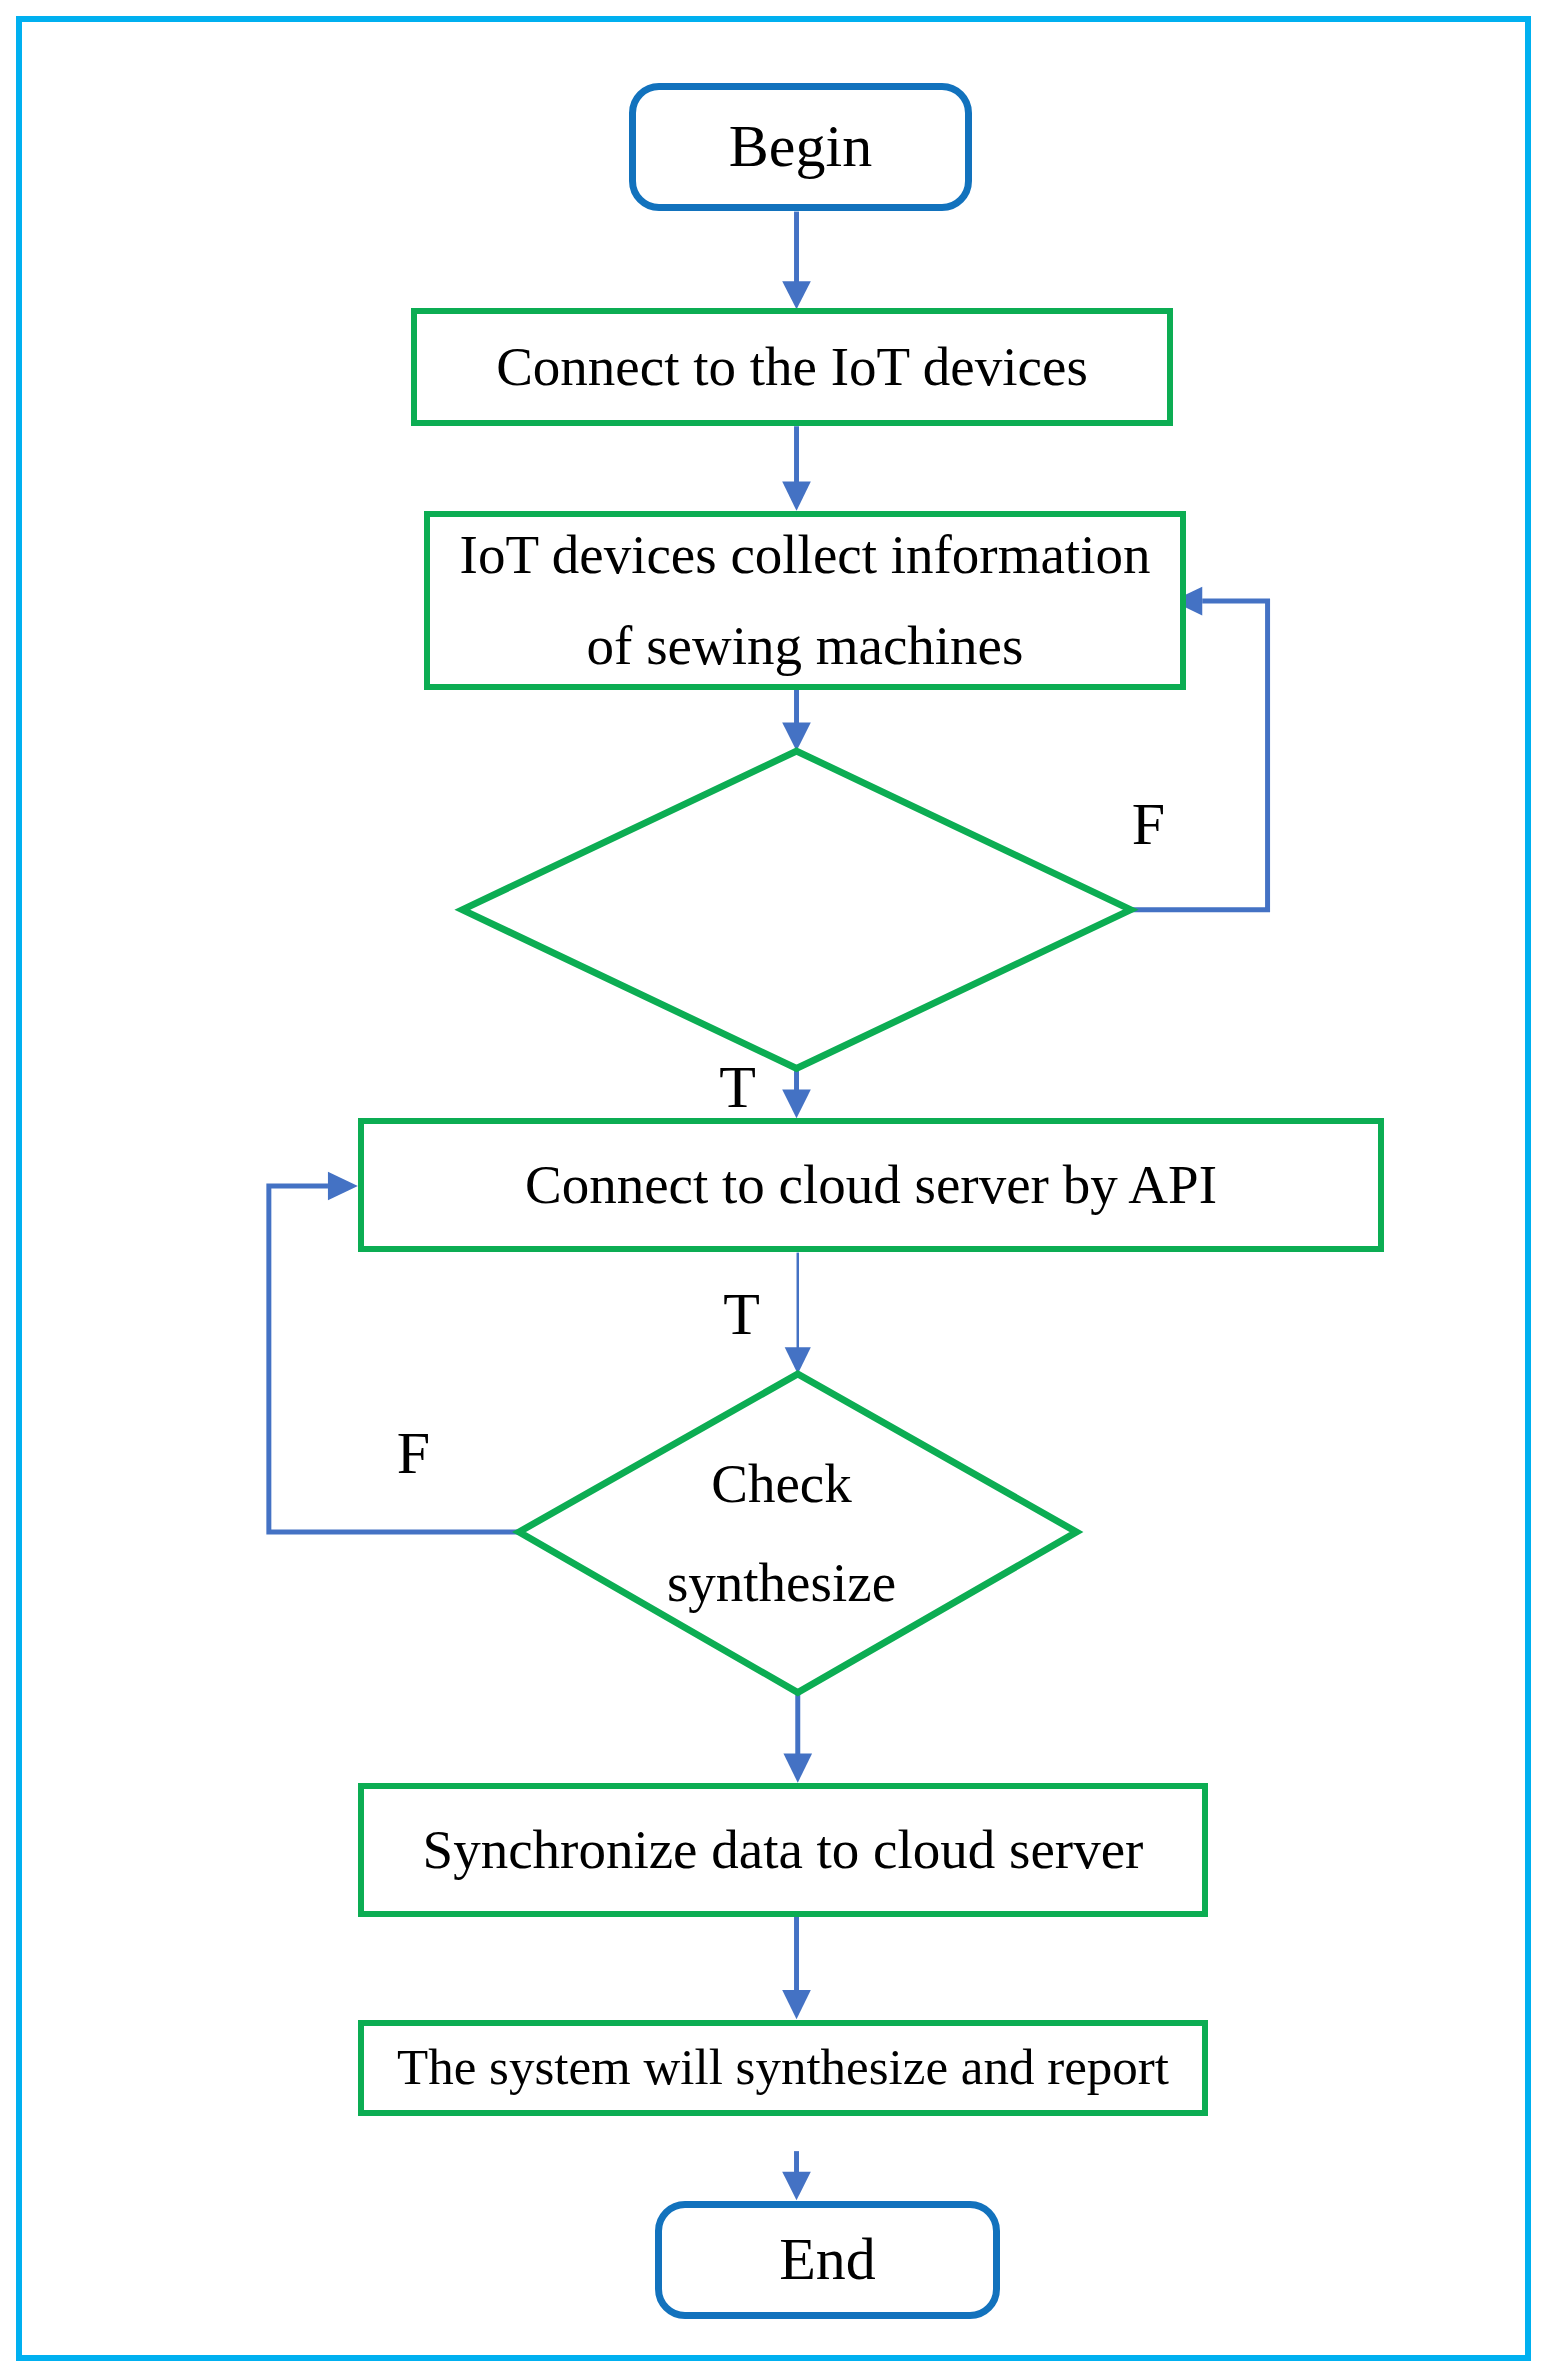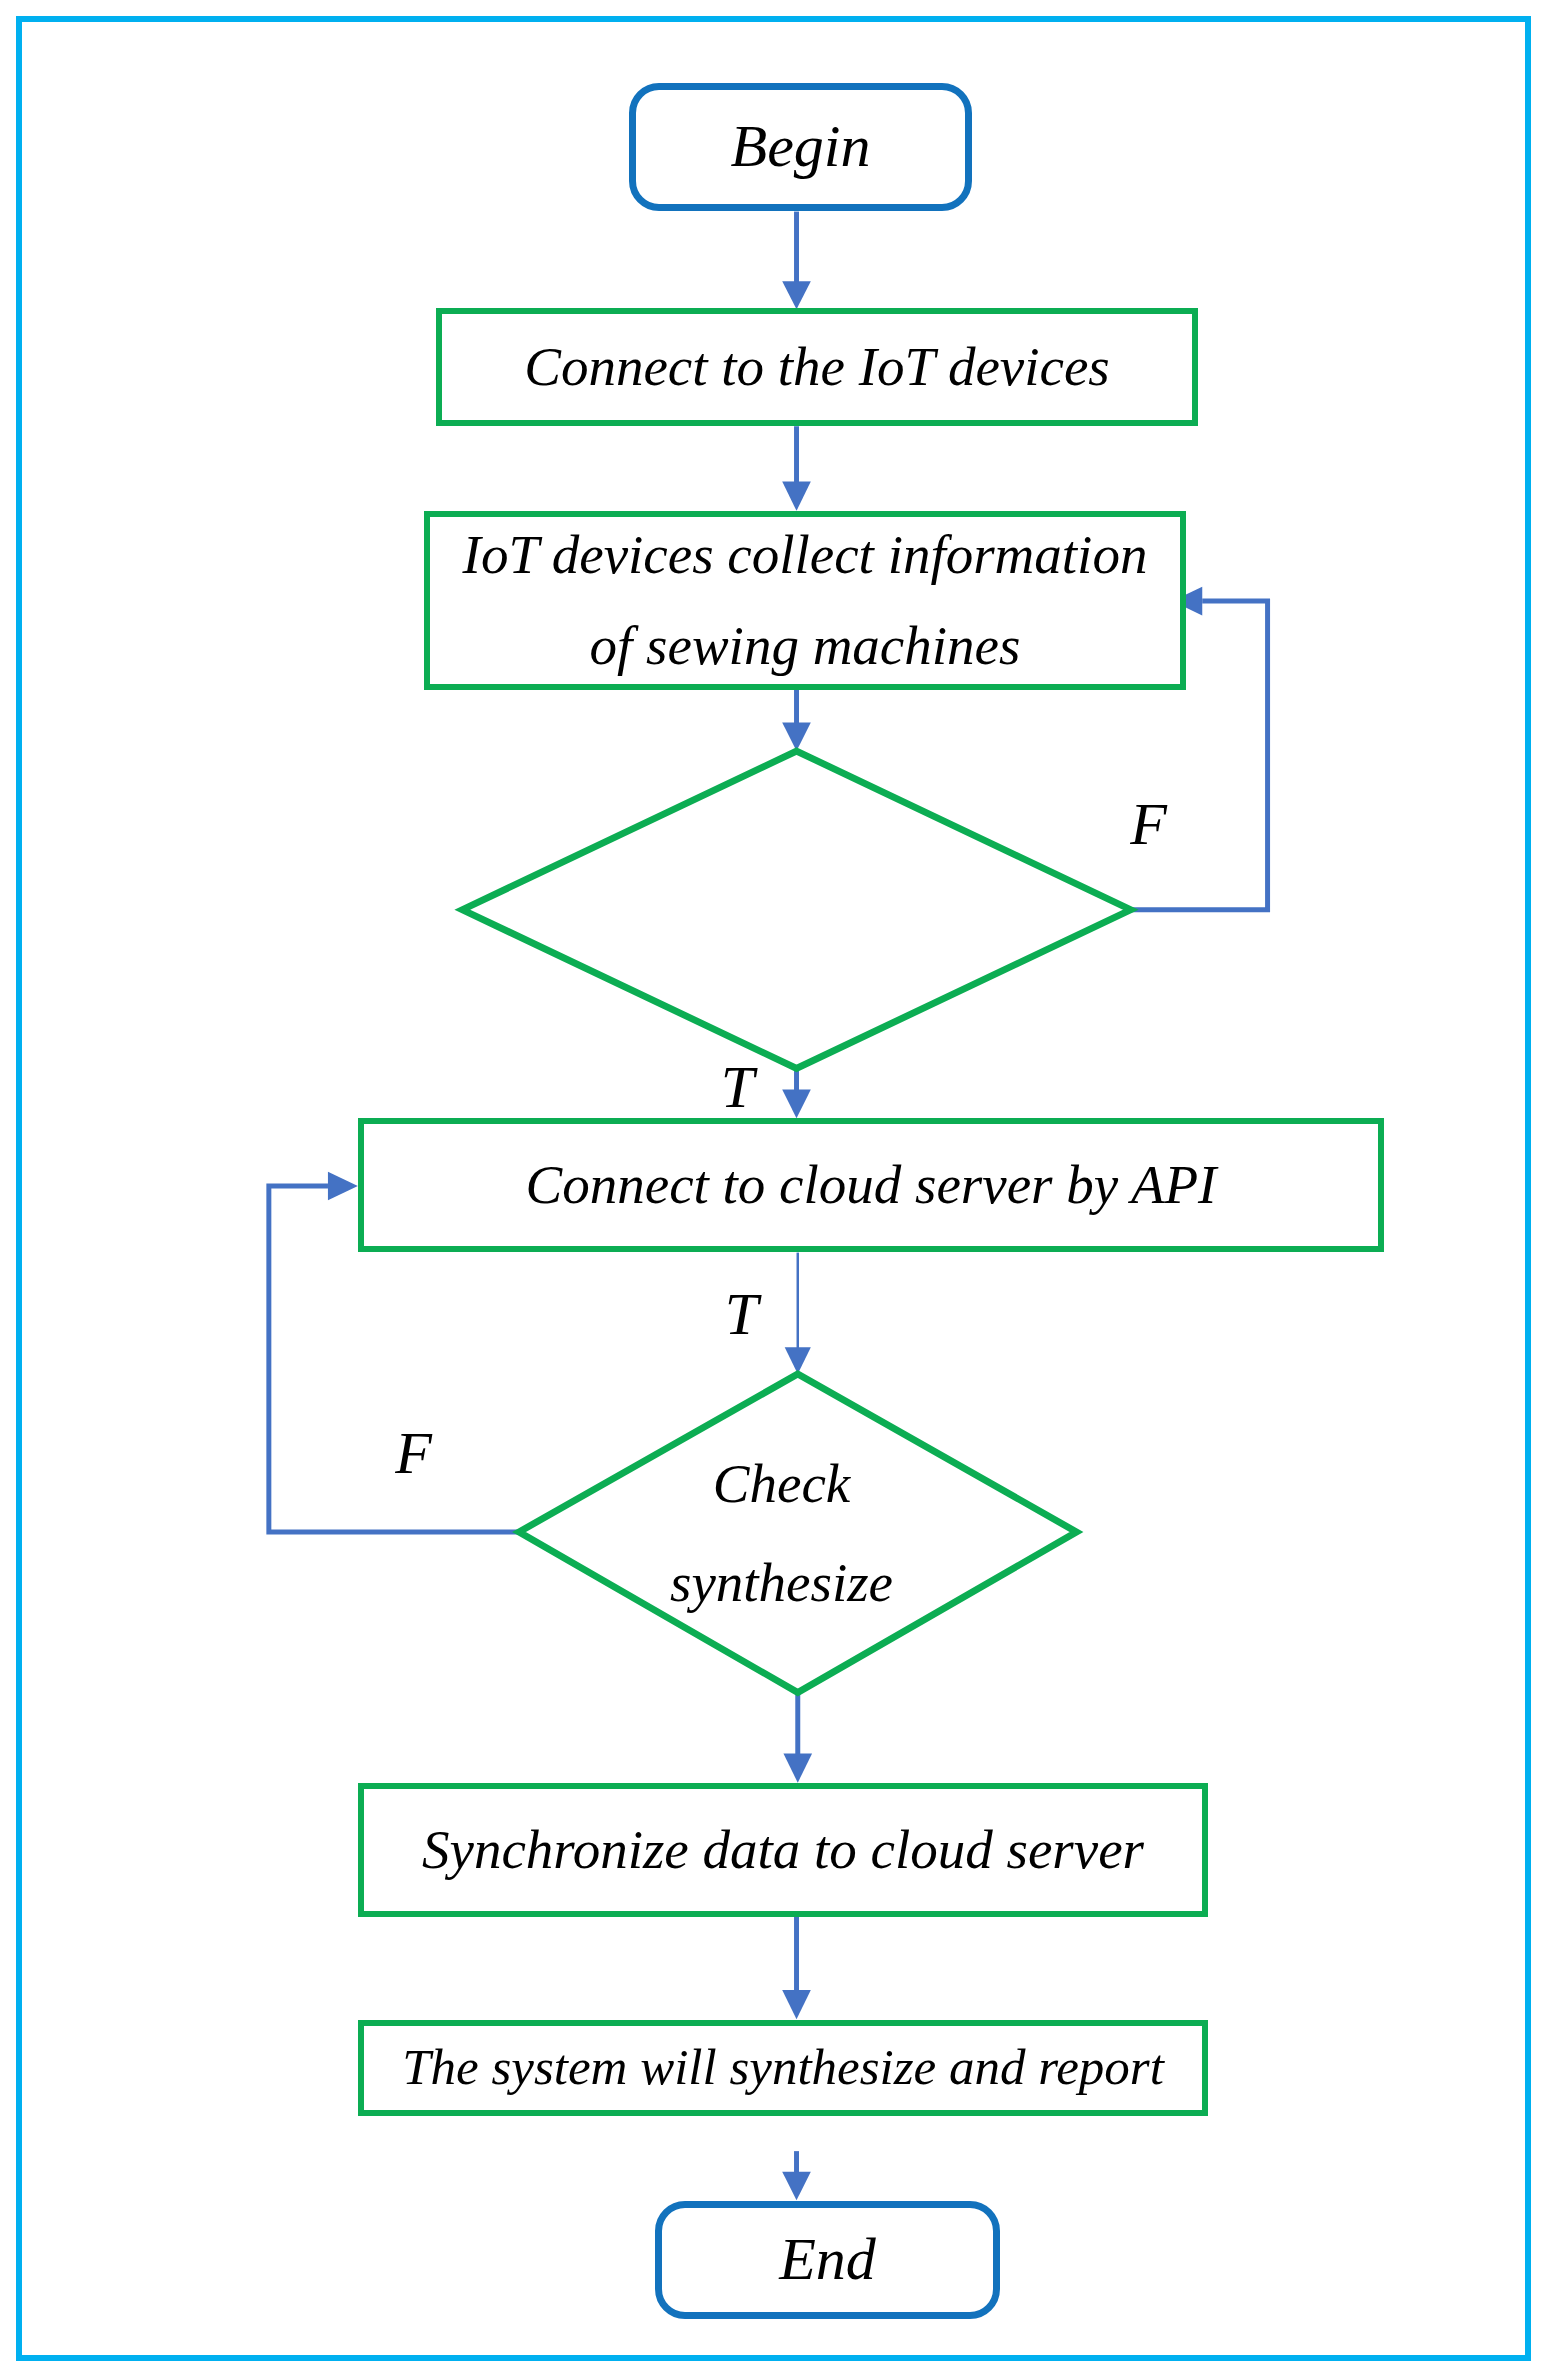--- a/index.html
+++ b/index.html
@@ -10,21 +10,20 @@
     --ink:#000000;
   }
   html,body{margin:0;padding:0;background:#ffffff;}
   .page{
     position:relative;
     width:1547px;height:2377px;
     background:#ffffff;
     overflow:hidden;
     font-family:"Liberation Serif","DejaVu Serif",serif;
     color:var(--ink);
-    font-style:italic;
   }
   .frame{
     position:absolute;left:16px;top:16px;right:16px;bottom:16px;
     border:6.8px solid var(--frame);
   }
   .connectors{position:absolute;left:0;top:0;width:1547px;height:2377px;}
   .connectors .shaft{stroke:var(--connector);fill:none;}
   .connectors .head{fill:var(--connector);stroke:none;}
   .connectors .diamond{fill:#ffffff;stroke:var(--green);stroke-width:11px;}
   .node{
@@ -96,21 +95,21 @@
   </svg>
 
   <div class="node terminator" style="left:629px;top:83px;width:343px;height:128px;">
     <span>Begin</span>
   </div>
 
   <div class="node terminator" style="left:655px;top:2201px;width:345px;height:118px;justify-content:center;">
     <span>End</span>
   </div>
 
-  <div class="node process" style="left:411px;top:308px;width:762px;height:118px;margin-left:25px;">
+  <div class="node process" style="left:411px;top:308px;width:762px;height:118px;">
     <span>Connect to the IoT devices</span>
   </div>
 
   <div class="node process" style="left:424px;top:511px;width:762px;height:179px;row-gap:29px;">
     <span>IoT devices collect information</span>
     <span>of sewing machines</span>
   </div>
 
   <div class="node process" style="left:358px;top:1118px;width:1026px;height:134px;">
     <span>Connect to cloud server by API</span>

